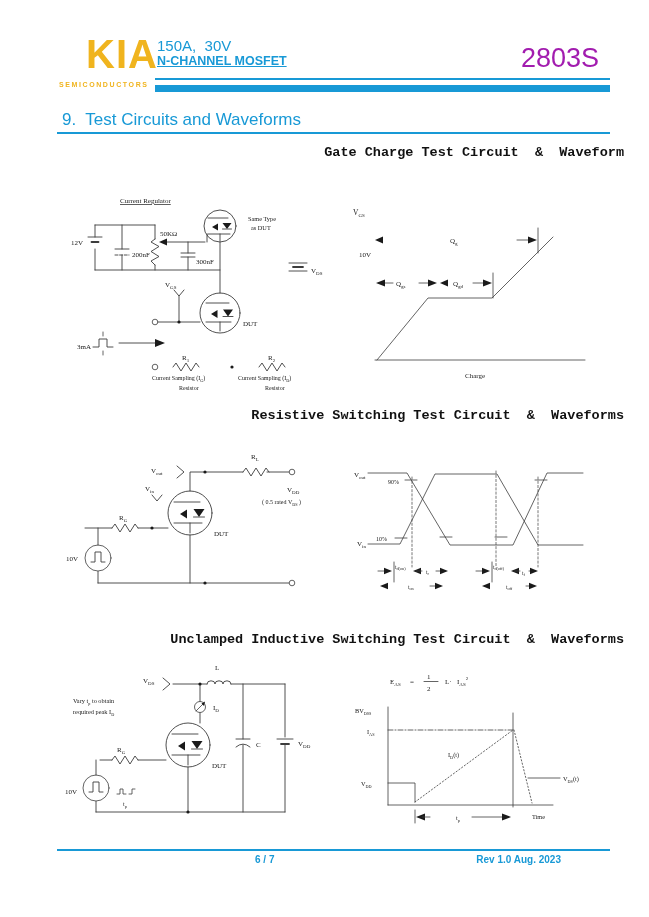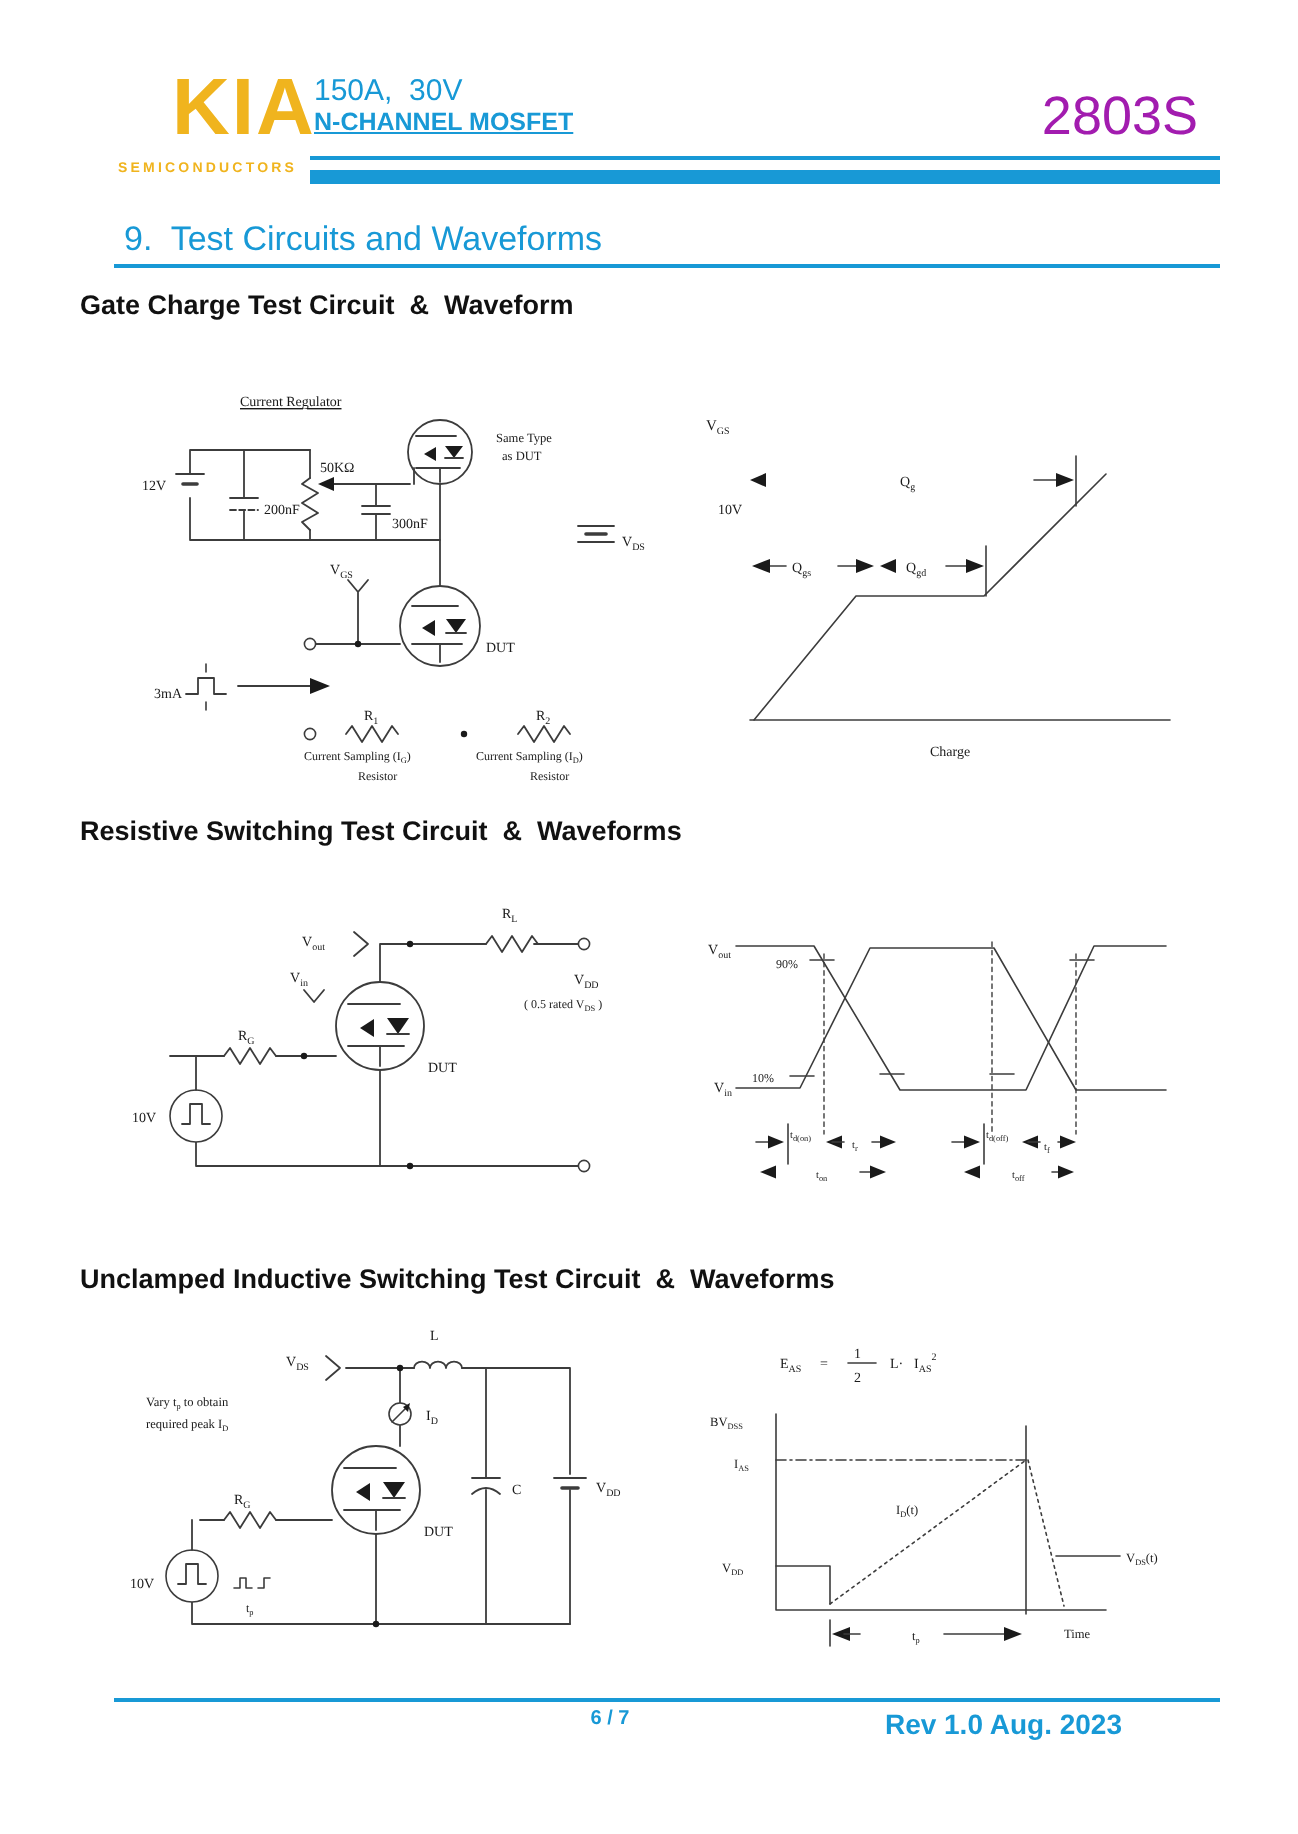--- a/index.html
+++ b/index.html
@@ -11,26 +11,26 @@
   .logo-sub{left:59px;top:81px;font-size:7px;font-weight:bold;color:#f0b41e;letter-spacing:1.6px;}
   .spec1{left:157px;top:37px;font-size:15px;font-weight:normal;color:#1899d6;}
   .spec2{left:157px;top:54px;font-size:12.5px;font-weight:bold;color:#1899d6;text-decoration:underline;}
   .part{right:50px;top:43px;font-size:27px;color:#a21caf;}
   .hline-thin{left:155px;top:78px;width:455px;height:1.5px;background:#1899d6;}
   .hline-thick{left:155px;top:85px;width:455px;height:7px;background:#1899d6;}
   
   .sec-title{left:62px;top:110px;font-size:17px;color:#1899d6;}
   .sec-underline{left:57px;top:132px;width:553px;height:1.5px;background:#1899d6;}
   
-  .fig-title{left:40px;right:25px;text-align:left;font-size:13.5px;font-weight:bold;color:#111;}
+  .fig-title{left:40px;right:25px;text-align:right;font-size:13.5px;font-weight:bold;color:#111;font-family:Liberation Mono, monospace;}
   .ft1{top:145px;} .ft2{top:408px;} .ft3{top:632px;}
   
   .f-line{left:57px;top:849px;width:553px;height:2px;background:#1899d6;}
-  .f-page{left:255px;top:854px;width:100px;text-align:center;font-size:10px;font-weight:bold;color:#1899d6;}
-  .f-rev{right:88px;top:854px;font-size:14px;font-weight:bold;color:#1899d6;}
+  .f-page{left:255px;top:854px;width:100px;font-size:10px;font-weight:bold;color:#1899d6;}
+  .f-rev{right:88px;top:854px;font-size:10px;font-weight:bold;color:#1899d6;}
   
   svg{position:absolute;overflow:visible;}
   .t{font-family:"Liberation Serif",serif;font-size:7px;fill:#1a1a1a;}
   .t8{font-size:7.5px;} .t65{font-size:6.3px;} .t6{font-size:6px;} .t5{font-size:5.2px;}
   .sb{font-size:5px;} .sb4{font-size:4.2px;}
   .w{stroke:#3c3c3c;stroke-width:.9;fill:none;stroke-linecap:round;stroke-linejoin:round;}
   .w8{stroke-width:.8;} .thk{stroke-width:1.8;}
   .fillb{fill:#1a1a1a;stroke:none;}
   .dot{fill:#1a1a1a;stroke:none;}
   .term{fill:#fff;stroke:#3c3c3c;stroke-width:.8;}

